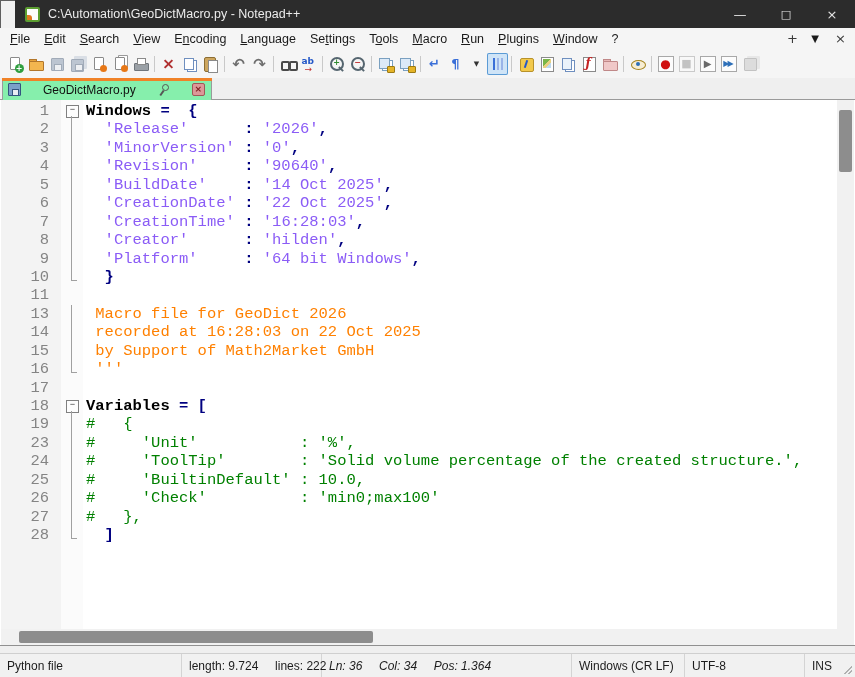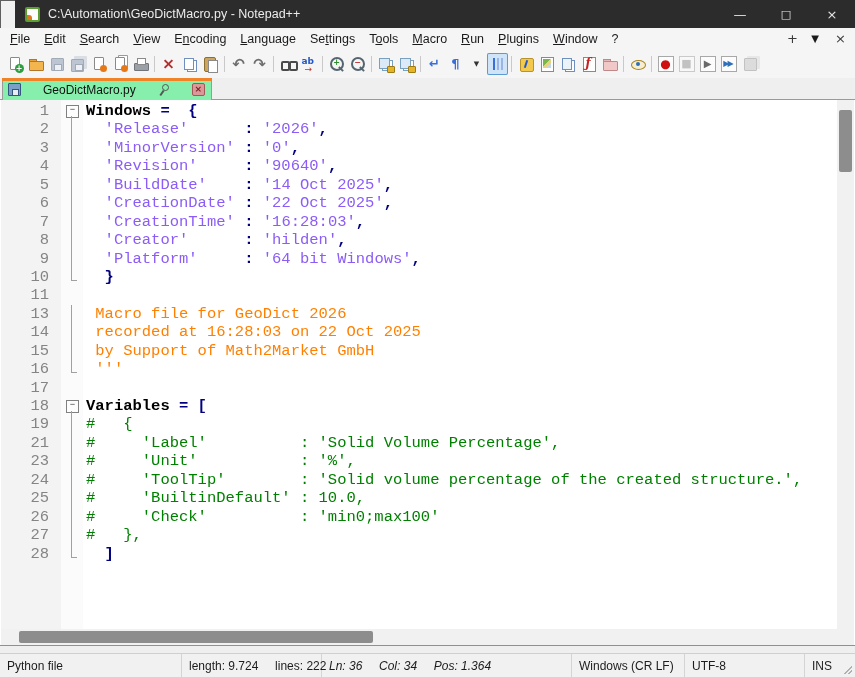--- a/index.html
+++ b/index.html
@@ -377,25 +377,20 @@
           <span class="ln">18</span>
           <span class="fold f-open"></span>
           <span class="code"><span class="s-id">Variables </span><span class="s-op">= [</span></span>
         </div>
         <div class="row">
           <span class="ln">19</span>
           <span class="fold f-line"></span>
           <span class="code"><span class="s-com">#   {</span></span>
         </div>
         <div class="row">
-          <span class="ln">21</span>
-          <span class="fold f-line"></span>
-          <span class="code"><span class="s-com">#     'Label'          : 'Solid Volume Percentage',</span></span>
-        </div>
-        <div class="row">
           <span class="ln">23</span>
           <span class="fold f-line"></span>
           <span class="code"><span class="s-com">#     'Unit'           : '%',</span></span>
         </div>
         <div class="row">
           <span class="ln">24</span>
           <span class="fold f-line"></span>
           <span class="code"><span class="s-com">#     'ToolTip'        : 'Solid volume percentage of the created structure.',</span></span>
         </div>
         <div class="row">

